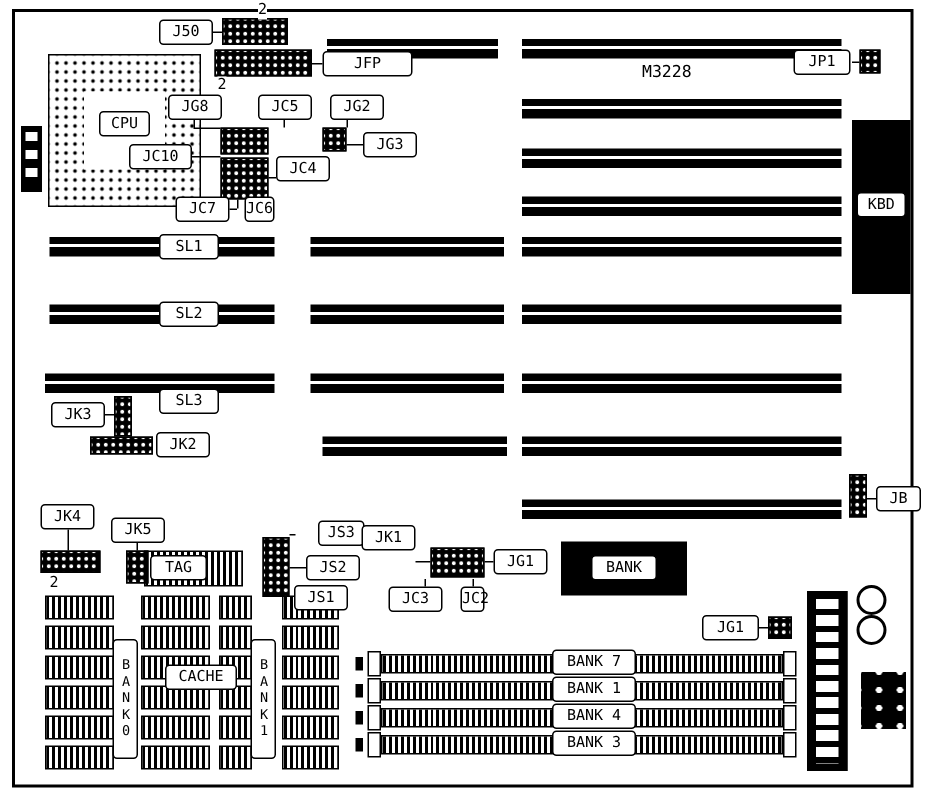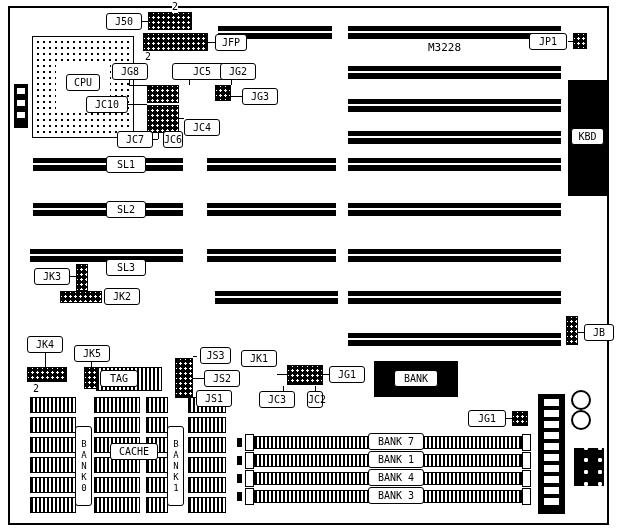--- a/index.html
+++ b/index.html
@@ -72,49 +72,49 @@
 
   <div class="blk" style="left:14px;top:84px;width:14px;height:44px"></div>
   <div class="stripebar" style="left:17px;top:88px;width:8px;height:36px"></div>
 
   <div class="hdr" style="left:148px;top:12px;width:44px;height:18px"></div>
   <div class="lbl" style="left:106px;top:13px;width:36px">J50</div>
   <div class="ln" style="left:142px;top:21px;width:6px;height:1px"></div>
   <div class="marker" style="left:172px;top:1px">2</div>
 
   <div class="hdr" style="left:143px;top:33px;width:65px;height:18px"></div>
-  <div class="lbl" style="left:215px;top:34px;width:32px">JFP</div>
+  <div class="lbl" style="left:215px;top:34px;width:60px">JFP</div>
   <div class="ln" style="left:208px;top:42px;width:7px;height:1px"></div>
   <div class="marker" style="left:145px;top:51px">2</div>
 
   <div class="lbl" style="left:529px;top:33px;width:38px">JP1</div>
   <div class="ln" style="left:568px;top:41px;width:5px;height:1px"></div>
   <div class="hdr" style="left:573px;top:33px;width:14px;height:16px"></div>
 
   <div class="txt" style="left:428px;top:41px">M3228</div>
 
   <div class="blk" style="left:568px;top:80px;width:39px;height:116px"></div>
   <div class="lbl" style="left:571px;top:128px;width:33px">KBD</div>
 
   <div class="hdr" style="left:147px;top:85px;width:32px;height:18px"></div>
   <div class="hdr" style="left:147px;top:105px;width:32px;height:28px"></div>
   <div class="hdr" style="left:215px;top:85px;width:16px;height:16px"></div>
 
   <div class="lbl" style="left:112px;top:63px;width:36px">JG8</div>
   <div class="ln" style="left:129px;top:80px;width:1px;height:6px"></div>
   <div class="ln" style="left:130px;top:85px;width:17px;height:1px"></div>
-  <div class="lbl" style="left:172px;top:63px;width:60px">JC5</div>
+  <div class="lbl" style="left:172px;top:63px;width:36px">JC5</div>
   <div class="ln" style="left:189px;top:80px;width:1px;height:5px"></div>
   <div class="lbl" style="left:220px;top:63px;width:36px">JG2</div>
   <div class="ln" style="left:231px;top:80px;width:1px;height:5px"></div>
   <div class="lbl" style="left:242px;top:88px;width:36px">JG3</div>
   <div class="ln" style="left:231px;top:96px;width:11px;height:1px"></div>
   <div class="lbl" style="left:86px;top:96px;width:42px">JC10</div>
   <div class="ln" style="left:128px;top:104px;width:19px;height:1px"></div>
-  <div class="lbl" style="left:184px;top:119px;width:36px">JC4</div>
+  <div class="lbl" style="left:184px;top:104px;width:36px">JC4</div>
   <div class="ln" style="left:179px;top:118px;width:5px;height:1px"></div>
   <div class="lbl" style="left:117px;top:131px;width:36px">JC7</div>
   <div class="ln" style="left:153px;top:139px;width:5px;height:1px"></div>
   <div class="ln" style="left:158px;top:133px;width:1px;height:6px"></div>
   <div class="lbl" style="left:163px;top:131px;width:20px">JC6</div>
 
   <div class="lbl" style="left:34px;top:268px;width:36px">JK3</div>
   <div class="ln" style="left:70px;top:276px;width:6px;height:1px"></div>
   <div class="hdr" style="left:76px;top:264px;width:12px;height:27px"></div>
   <div class="hdr" style="left:60px;top:291px;width:42px;height:12px"></div>
@@ -125,21 +125,21 @@
   <div class="hdr" style="left:27px;top:367px;width:40px;height:15px"></div>
   <div class="marker" style="left:33px;top:383px">2</div>
   <div class="lbl" style="left:74px;top:345px;width:36px">JK5</div>
   <div class="ln" style="left:91px;top:362px;width:1px;height:5px"></div>
   <div class="hdr" style="left:84px;top:367px;width:15px;height:22px"></div>
 
   <div class="dip" style="left:96px;top:367px;width:66px;height:24px"></div>
   <div class="lbl" style="left:100px;top:370px;width:38px">TAG</div>
 
   <div class="hdr" style="left:175px;top:358px;width:18px;height:40px"></div>
-  <div class="lbl" style="left:200px;top:347px;width:31px">JS3</div>
+  <div class="lbl" style="left:212px;top:347px;width:31px">JS3</div>
   <div class="ln" style="left:193px;top:356px;width:4px;height:1px"></div>
   <div class="lbl" style="left:204px;top:370px;width:36px">JS2</div>
   <div class="ln" style="left:193px;top:378px;width:11px;height:1px"></div>
   <div class="lbl" style="left:196px;top:390px;width:36px">JS1</div>
   <div class="ln" style="left:194px;top:398px;width:3px;height:1px"></div>
 
   <div class="hdr" style="left:287px;top:365px;width:36px;height:20px"></div>
   <div class="lbl" style="left:241px;top:350px;width:36px">JK1</div>
   <div class="ln" style="left:277px;top:374px;width:10px;height:1px"></div>
   <div class="lbl" style="left:329px;top:366px;width:36px">JG1</div>

